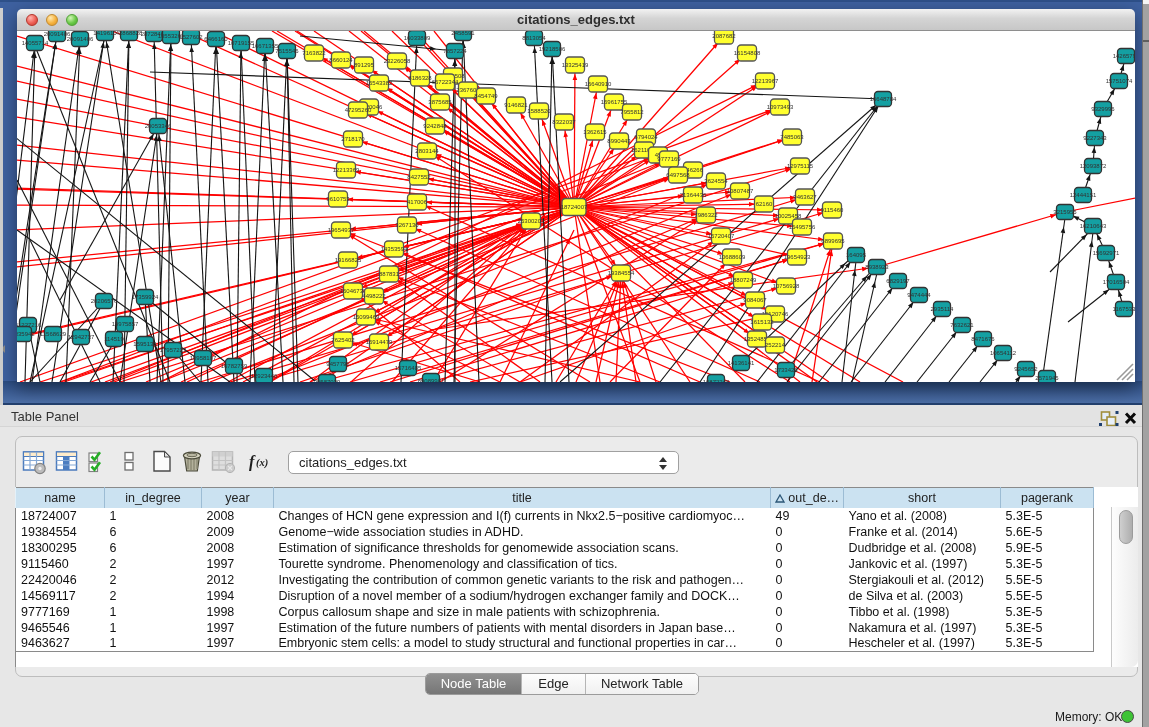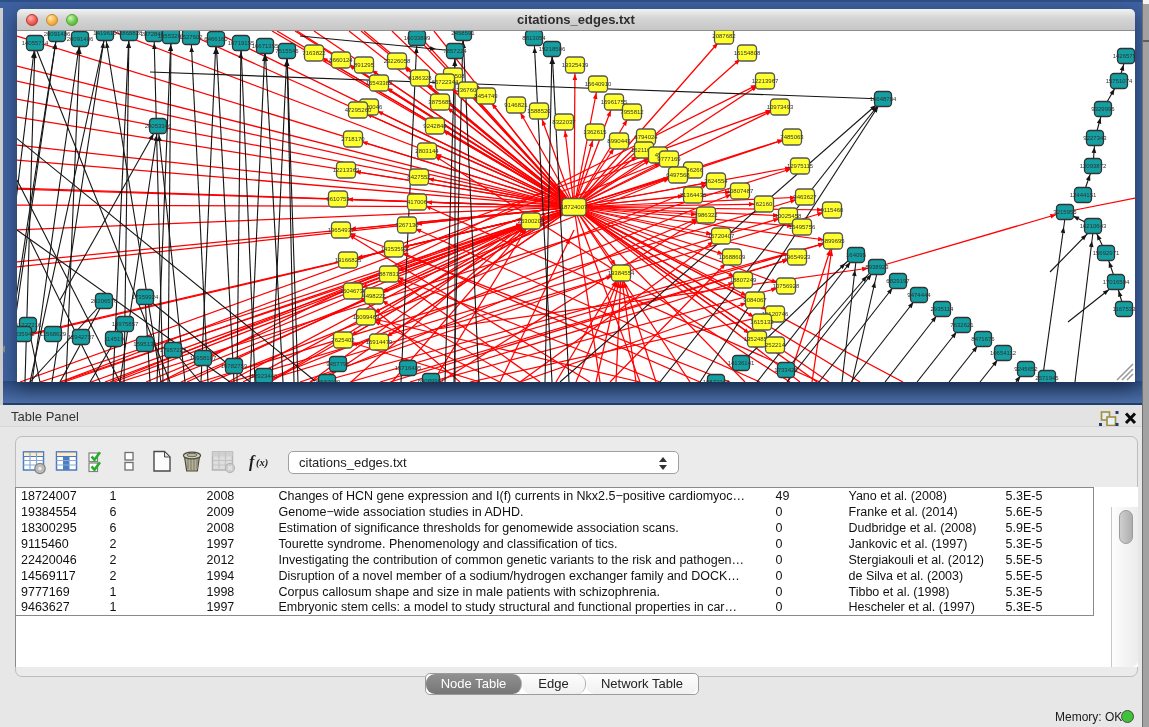--- a/index.html
+++ b/index.html
@@ -19,21 +19,21 @@
 #combo {position:absolute;left:266px;top:1px;width:391px;height:23px;background:#fff;border:1px solid #a0a0a0;border-radius:5px;font-size:13px;color:#222;line-height:21px;padding-left:10px;}
 table.grid {position:absolute;left:-1px;top:50px;border-collapse:collapse;table-layout:fixed;font-size:12.5px;color:#111;background:#fff;}
 table.grid th {background:#cbe2f1;font-weight:normal;font-size:12.5px;color:#222;height:20px;border-right:1px solid #9cbcd4;border-left:1px solid #e4f1f9;padding:0;}
 table.grid {border:1px solid #8a8a8a;}
 table.grid td {height:16px;padding:0 0 0 5px;white-space:nowrap;overflow:hidden;}
 .c1{width:89px;} .c2{width:97px;} .c3{width:72px;} .c4{width:497px;} .c5{width:73px;} .c6{width:157px;} .c7{width:93px;}
 #tablewrap {position:absolute;left:-1px;top:50px;width:1123px;height:180px;background:#fff;border-left:1px solid #8a8a8a;}
 #vscroll {position:absolute;left:1095px;top:70px;width:27px;height:160px;background:linear-gradient(90deg,#fdfdfd,#ececec);border-left:1px solid #c9c9c9;border-bottom-right-radius:7px;}
 #vscroll .thumb {position:absolute;left:7px;top:3px;width:14px;height:34px;border-radius:8px;background:linear-gradient(90deg,#cfcfcf,#aeaeae);border:1px solid #9b9b9b;}
 #tabs {position:absolute;left:425px;top:268px;z-index:5;height:22px;display:flex;border:1px solid #9b9b9b;border-radius:5px;overflow:hidden;background:#fff;font-size:13px;}
-#tabs div {line-height:20px;text-align:center;color:#222;background:linear-gradient(#fdfdfd,#f0f0f0);border-right:1px solid #b5b5b5;border-radius:9px;}
+#tabs div {line-height:20px;text-align:center;color:#222;background:linear-gradient(#fdfdfd,#f0f0f0);border-right:1px solid #b5b5b5;}
 #tabs div.sel {background:linear-gradient(#909090,#767676);color:#fff;}
 #mem {position:absolute;left:1055px;top:305px;font-size:12px;color:#1a1a1a;}
 #memdot {position:absolute;left:1121px;top:305px;width:13px;height:13px;border-radius:50%;background:#3ec336;border:1.5px solid #4a4a4a;}
 #rightstrip {position:absolute;left:1142px;top:0;width:7px;height:727px;background:#a2a2a2;border-left:1px solid #6f6f6f;}
 #rightstrip .w {position:absolute;top:0;left:0;width:100%;height:4px;background:#f5f5f5;} #rightstrip .d {position:absolute;top:40px;left:0;width:100%;height:2px;background:#5e5e5e;}
 </style></head>
 <body>
 <div id="desk">
   <div style="position:absolute;left:0;top:0;width:100%;height:2px;background:#2e5089"></div>
   <svg style="position:absolute;left:566px;top:395px" width="18" height="9" viewBox="0 0 18 9">
@@ -845,20 +845,31 @@
       <div id="combo">citations_edges.txt
         <svg width="14" height="16" style="position:absolute;right:8px;top:3px" viewBox="0 0 14 16">
           <path d="M7 2 L11 7 H3 Z" fill="#333"></path>
             <path d="M7 15 L3 10 h8 Z" fill="#333"></path>
         </svg>
       </div>
     </div>
     <div id="tablewrap"></div>
     <table class="grid">
       <tbody>
+          <tr>
+            <th class="c1">name</th>
+            <th class="c2">in_degree</th>
+            <th class="c3">year</th>
+            <th class="c4">title</th>
+            <th class="c5"><svg width="10" height="9" style="vertical-align:-1px">
+                <path d="M5 1 L9 8 H1 Z" fill="none" stroke="#2c5777" stroke-width="1.3"></path>
+              </svg> out_de…</th>
+            <th class="c6">short</th>
+            <th class="c7">pagerank</th>
+          </tr>
       <tr>
             <td class="c1">18724007</td>
             <td class="c2">1</td>
             <td class="c3">2008</td>
             <td class="c4">Changes of HCN gene expression and I(f) currents in Nkx2.5−positive cardiomyoc…</td>
             <td class="c5">49</td>
             <td class="c6">Yano et al. (2008)</td>
             <td class="c7">5.3E-5</td>
           </tr>
 <tr>
@@ -909,20 +920,29 @@
 <tr>
             <td class="c1">9777169</td>
             <td class="c2">1</td>
             <td class="c3">1998</td>
             <td class="c4">Corpus callosum shape and size in male patients with schizophrenia.</td>
             <td class="c5">0</td>
             <td class="c6">Tibbo et al. (1998)</td>
             <td class="c7">5.3E-5</td>
           </tr>
 <tr>
+            <td class="c1">9465546</td>
+            <td class="c2">1</td>
+            <td class="c3">1997</td>
+            <td class="c4">Estimation of the future numbers of patients with mental disorders in Japan base…</td>
+            <td class="c5">0</td>
+            <td class="c6">Nakamura et al. (1997)</td>
+            <td class="c7">5.3E-5</td>
+          </tr>
+<tr>
             <td class="c1">9463627</td>
             <td class="c2">1</td>
             <td class="c3">1997</td>
             <td class="c4">Embryonic stem cells: a model to study structural and functional properties in car…</td>
             <td class="c5">0</td>
             <td class="c6">Hescheler et al. (1997)</td>
             <td class="c7">5.3E-5</td>
           </tr>
     </tbody>
       </table>

